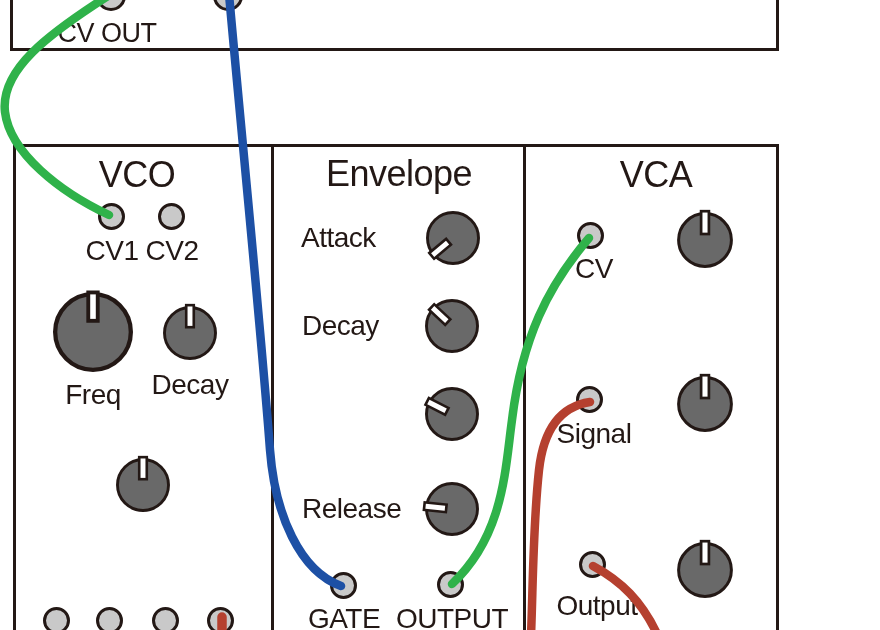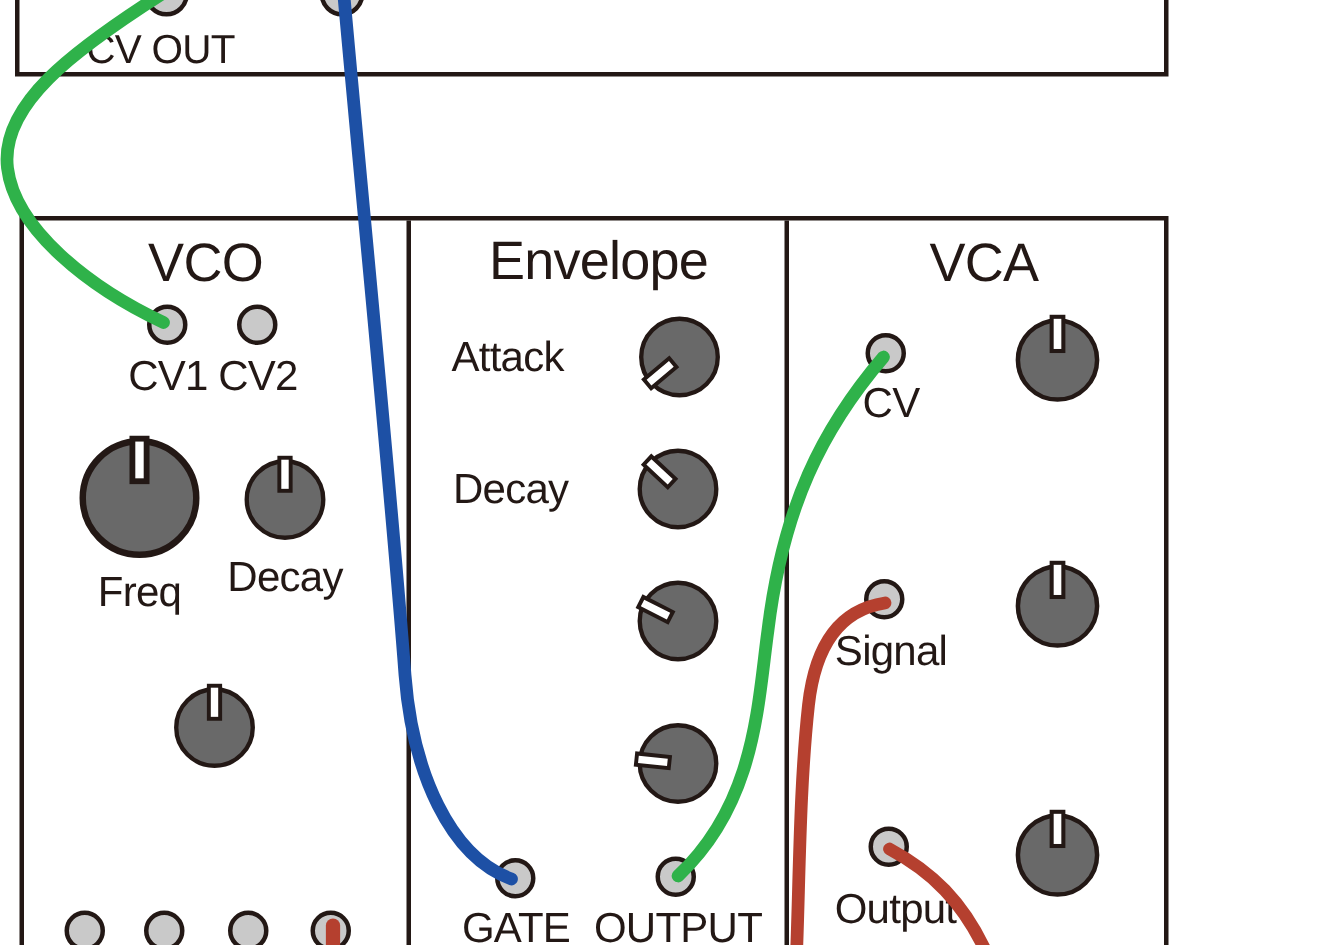--- a/index.html
+++ b/index.html
@@ -104,20 +104,21 @@
   <svg class="knob" style="left:423px;top:297px;" width="58" height="58" viewBox="0 0 100 100">
     <circle class="knob-body" cx="50" cy="50" r="44"></circle>
     <rect class="knob-pointer" x="43.5" y="2" width="13" height="38" transform="rotate(-47 50 50)"></rect>
   </svg>
 
   <svg class="knob" style="left:423px;top:385px;" width="58" height="58" viewBox="0 0 100 100">
     <circle class="knob-body" cx="50" cy="50" r="44"></circle>
     <rect class="knob-pointer" x="43.5" y="2" width="13" height="38" transform="rotate(-63 50 50)"></rect>
   </svg>
 
+  <div class="lbl" style="left:302px;top:495px;">Release</div>
   <svg class="knob" style="left:423px;top:480px;" width="58" height="58" viewBox="0 0 100 100">
     <circle class="knob-body" cx="50" cy="50" r="44"></circle>
     <rect class="knob-pointer" x="43.5" y="2" width="13" height="38" transform="rotate(-84 50 50)"></rect>
   </svg>
 
   <div class="jack" style="left:330px;top:572px;"></div>
   <div class="jack" style="left:437px;top:571px;"></div>
   <div class="lbl ctr" style="left:344px;top:605px;">GATE</div>
   <div class="lbl ctr" style="left:452px;top:605px;">OUTPUT</div>
 

